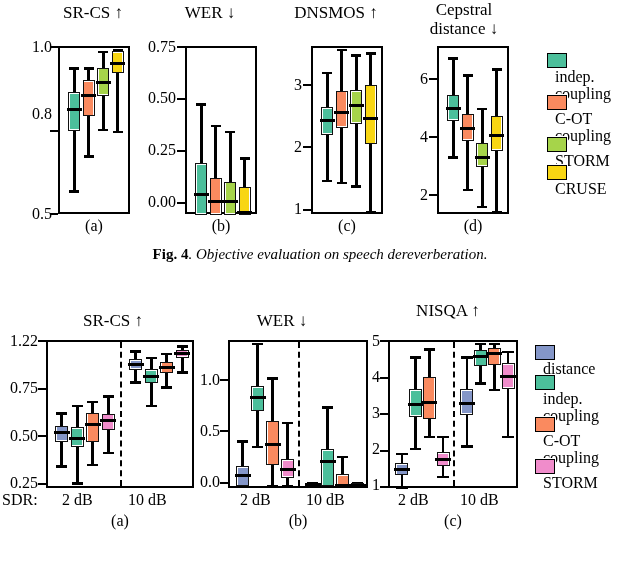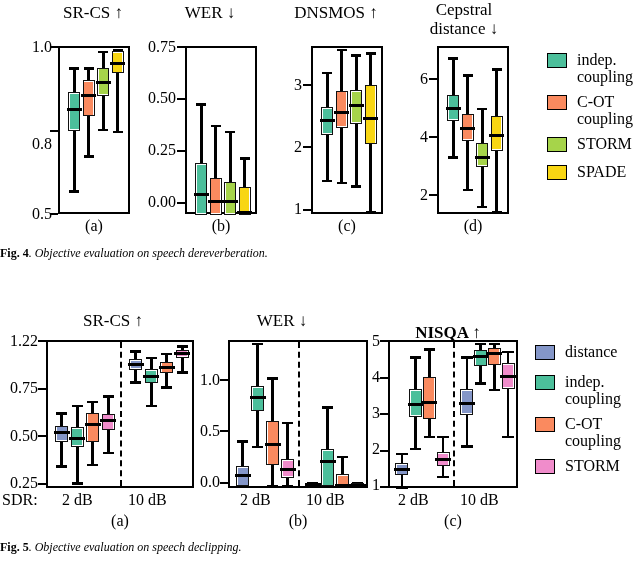--- a/index.html
+++ b/index.html
@@ -9,24 +9,24 @@
   #fig5{top:300px;height:269px;}
   .panel{position:absolute;}
   .ptitle{position:absolute;text-align:center;font-size:17px;line-height:17px;white-space:nowrap;}
   .plotbox{position:absolute;border:2.4px solid #000;background:#fff;box-sizing:border-box;}
   .ytick{position:absolute;font-size:16px;line-height:16px;text-align:right;white-space:nowrap;}
   .tickmark{position:absolute;height:2.2px;background:#000;}
   .sublabel{position:absolute;font-size:16px;line-height:16px;text-align:center;white-space:nowrap;}
   .grouplabel{position:absolute;font-size:16px;line-height:16px;white-space:nowrap;}
   .divider{position:absolute;width:0;border-left:2.2px dashed #000;}
   .legend{position:absolute;}
-  .legrow{position:absolute;display:flex;align-items:flex-start;}
+  .legrow{position:absolute;display:flex;align-items:flex-start;flex-direction:column;}
   .swatch{width:22px;height:17px;border:2px solid #fff;box-sizing:border-box;outline:1.6px solid #000;outline-offset:-2px;flex:none;}
   .legtext{font-size:16px;line-height:16.5px;margin-left:9px;white-space:pre-line;}
-  .caption{position:absolute;width:100%;text-align:left;font-size:12px;font-style:italic;}
+  .caption{position:absolute;width:100%;text-align:center;font-size:15px;font-style:italic;}
   .caption b{font-style:normal;font-weight:bold;}
   .bx{position:absolute;}
   .bxbody{position:absolute;left:0;width:100%;box-sizing:border-box;border:1.6px solid #fff;}
   .bxbody::after{content:"";position:absolute;left:-1.6px;top:-1.6px;right:-1.6px;bottom:-1.6px;border:1.7px solid #111;pointer-events:none;}
   .whisk{position:absolute;left:50%;width:2.6px;margin-left:-1.3px;background:#000;}
   .cap{position:absolute;height:2.6px;background:#000;left:50%;}
   .med{position:absolute;height:3px;background:#000;left:50%;}
 </style>
 </head>
 <body>
@@ -64,21 +64,21 @@
         </div>
         <div class="bx" style="left: 52.25px; top: 0px; width: 11px; height: 168px;">
           <div class="whisk" style="top: 2px; height: 82px;"></div>
           <div class="cap" style="top: 0.7px; width: 10.45px; margin-left: -5.225px;"></div>
           <div class="cap" style="top: 82.7px; width: 10.45px; margin-left: -5.225px;"></div>
           <div class="bxbody" style="top: 4.05px; height: 20.5px; background: rgb(248, 214, 19);"></div>
           <div class="med" style="top: 13.62px; width: 15px; margin-left: -7.5px;"></div>
         </div>
       </div>
     <div class="ytick" style="left:8px;top:39px;width:44px;">1.0</div>
-    <div class="ytick" style="left:8px;top:136px;width:44px;">0.8</div>
+    <div class="ytick" style="left:8px;top:106px;width:44px;">0.8</div>
     <div class="ytick" style="left:8px;top:206px;width:44px;">0.5</div>
     <div class="tickmark" style="left:50px;top:46px;width:8px;"></div>
     <div class="tickmark" style="left:50px;top:130px;width:8px;"></div>
     <div class="tickmark" style="left:50px;top:213px;width:8px;"></div>
     <div class="sublabel" style="left:58px;top:218px;width:72px;">(a)</div>
   </div>
 
   <div class="panel">
     <div class="plotbox" id="f4b" style="left:185px;top:46px;width:72px;height:168px;">
         <div class="bx" style="left: 8.75px; top: 0px; width: 11px; height: 168px;">
@@ -211,34 +211,34 @@
       <span class="swatch" style="background:#fa8a5f;"></span>
       <span class="legtext">C-OT
 coupling</span>
     </div>
     <div class="legrow" style="top:84px;">
       <span class="swatch" style="background:#a6d44a;"></span>
       <span class="legtext">STORM</span>
     </div>
     <div class="legrow" style="top:112px;">
       <span class="swatch" style="background:#f8d613;"></span>
-      <span class="legtext">SPADE</span>
+      <span class="legtext">CRUSE</span>
     </div>
   </div>
 
   <div class="caption" style="top:246px;">
     <b>Fig. 4</b><span>. Objective evaluation on speech dereverberation.</span>
   </div>
 </div>
 
 <div class="fig" id="fig5">
 
   <div class="ptitle" style="left:38px;top:12px;width:150px;">SR-CS ↑</div>
   <div class="ptitle" style="left:222px;top:12px;width:120px;">WER ↓</div>
-  <div class="ptitle" style="left:388px;top:24px;width:120px;font-weight:bold;">NISQA ↑</div>
+  <div class="ptitle" style="left:388px;top:2px;width:120px;">NISQA ↑</div>
 
   <div class="panel">
     <div class="plotbox" id="f5a" style="left:46px;top:40px;width:148px;height:148px;">
         <div class="bx" style="left: 7.75px; top: 0px; width: 12px; height: 148px;">
           <div class="whisk" style="top: 71.2308px; height: 53.5385px;"></div>
           <div class="cap" style="top: 69.9308px; width: 11.4px; margin-left: -5.7px;"></div>
           <div class="cap" style="top: 123.469px; width: 11.4px; margin-left: -5.7px;"></div>
           <div class="bxbody" style="top: 84.1538px; height: 14.7692px; background: rgb(132, 150, 200);"></div>
           <div class="med" style="top: 89.1154px; width: 16px; margin-left: -8px;"></div>
         </div>
@@ -467,16 +467,13 @@
       <span class="swatch" style="background:#fa8a5f;"></span>
       <span class="legtext">C-OT
 coupling</span>
     </div>
     <div class="legrow" style="top:114px;">
       <span class="swatch" style="background:#f08ccb;"></span>
       <span class="legtext">STORM</span>
     </div>
   </div>
 
-  <div class="caption" style="top:240px;">
-    <b>Fig. 5</b><span>. Objective evaluation on speech declipping.</span>
-  </div>
 </div>
 
 </body></html>

